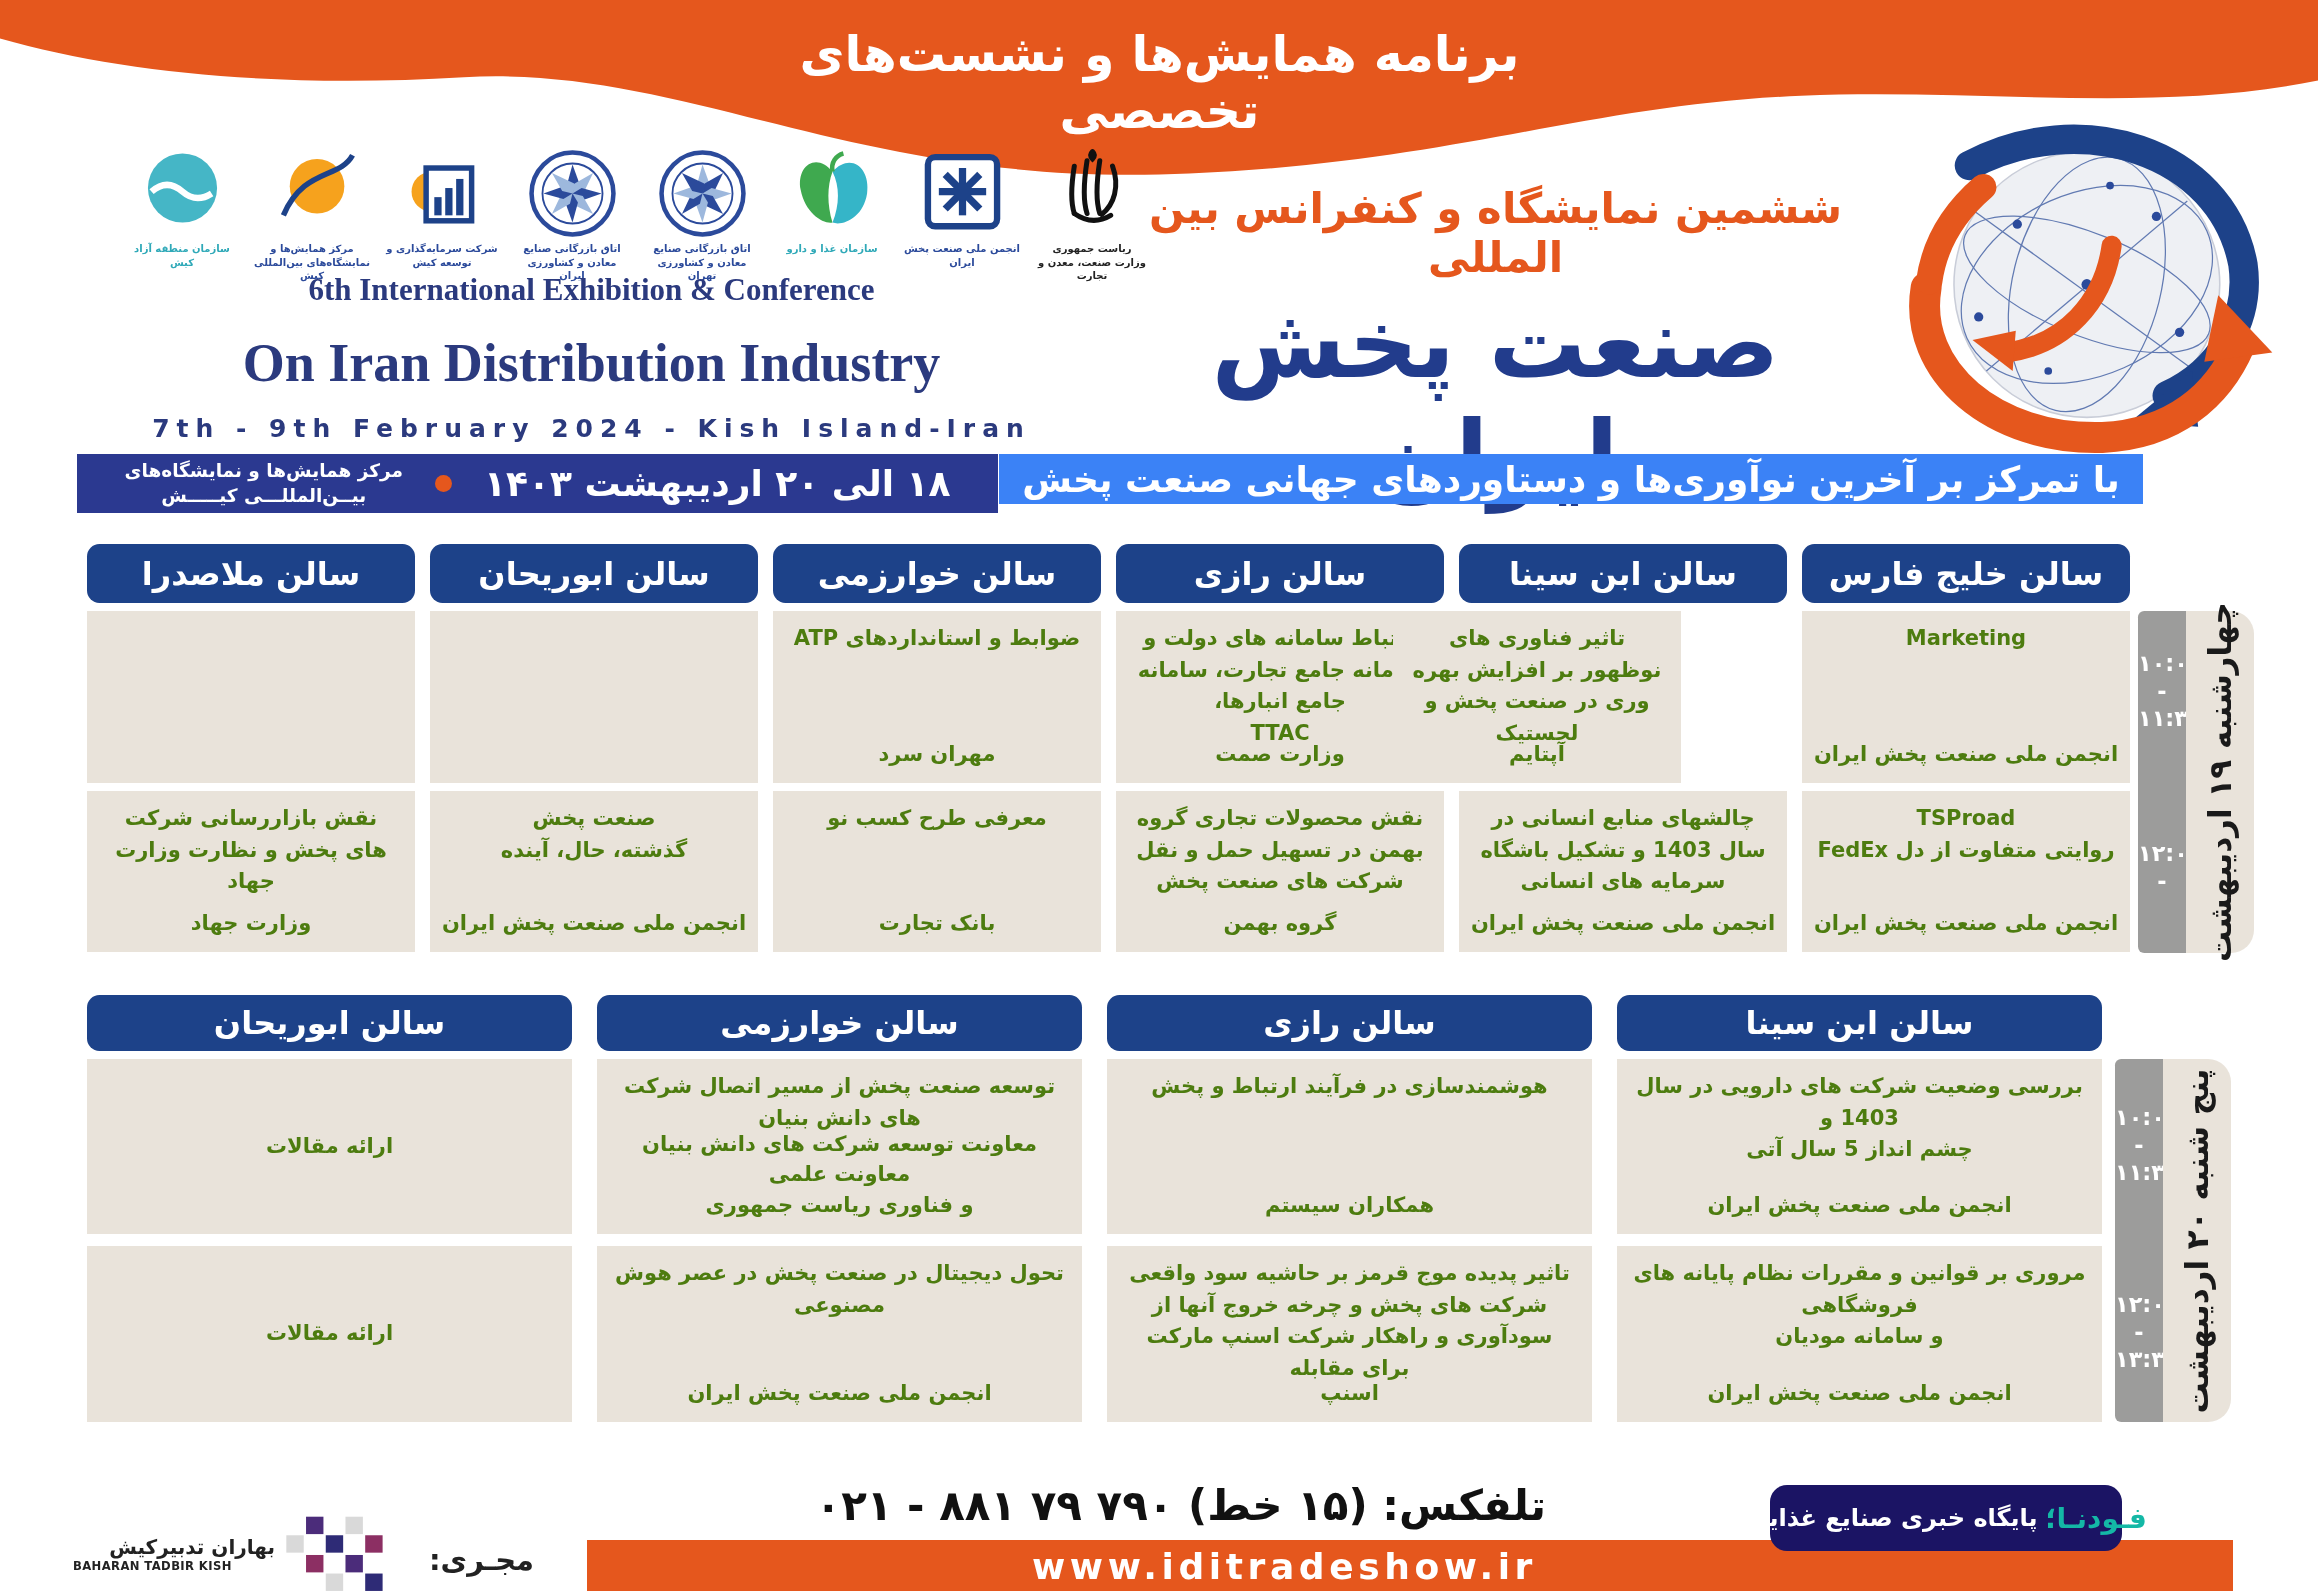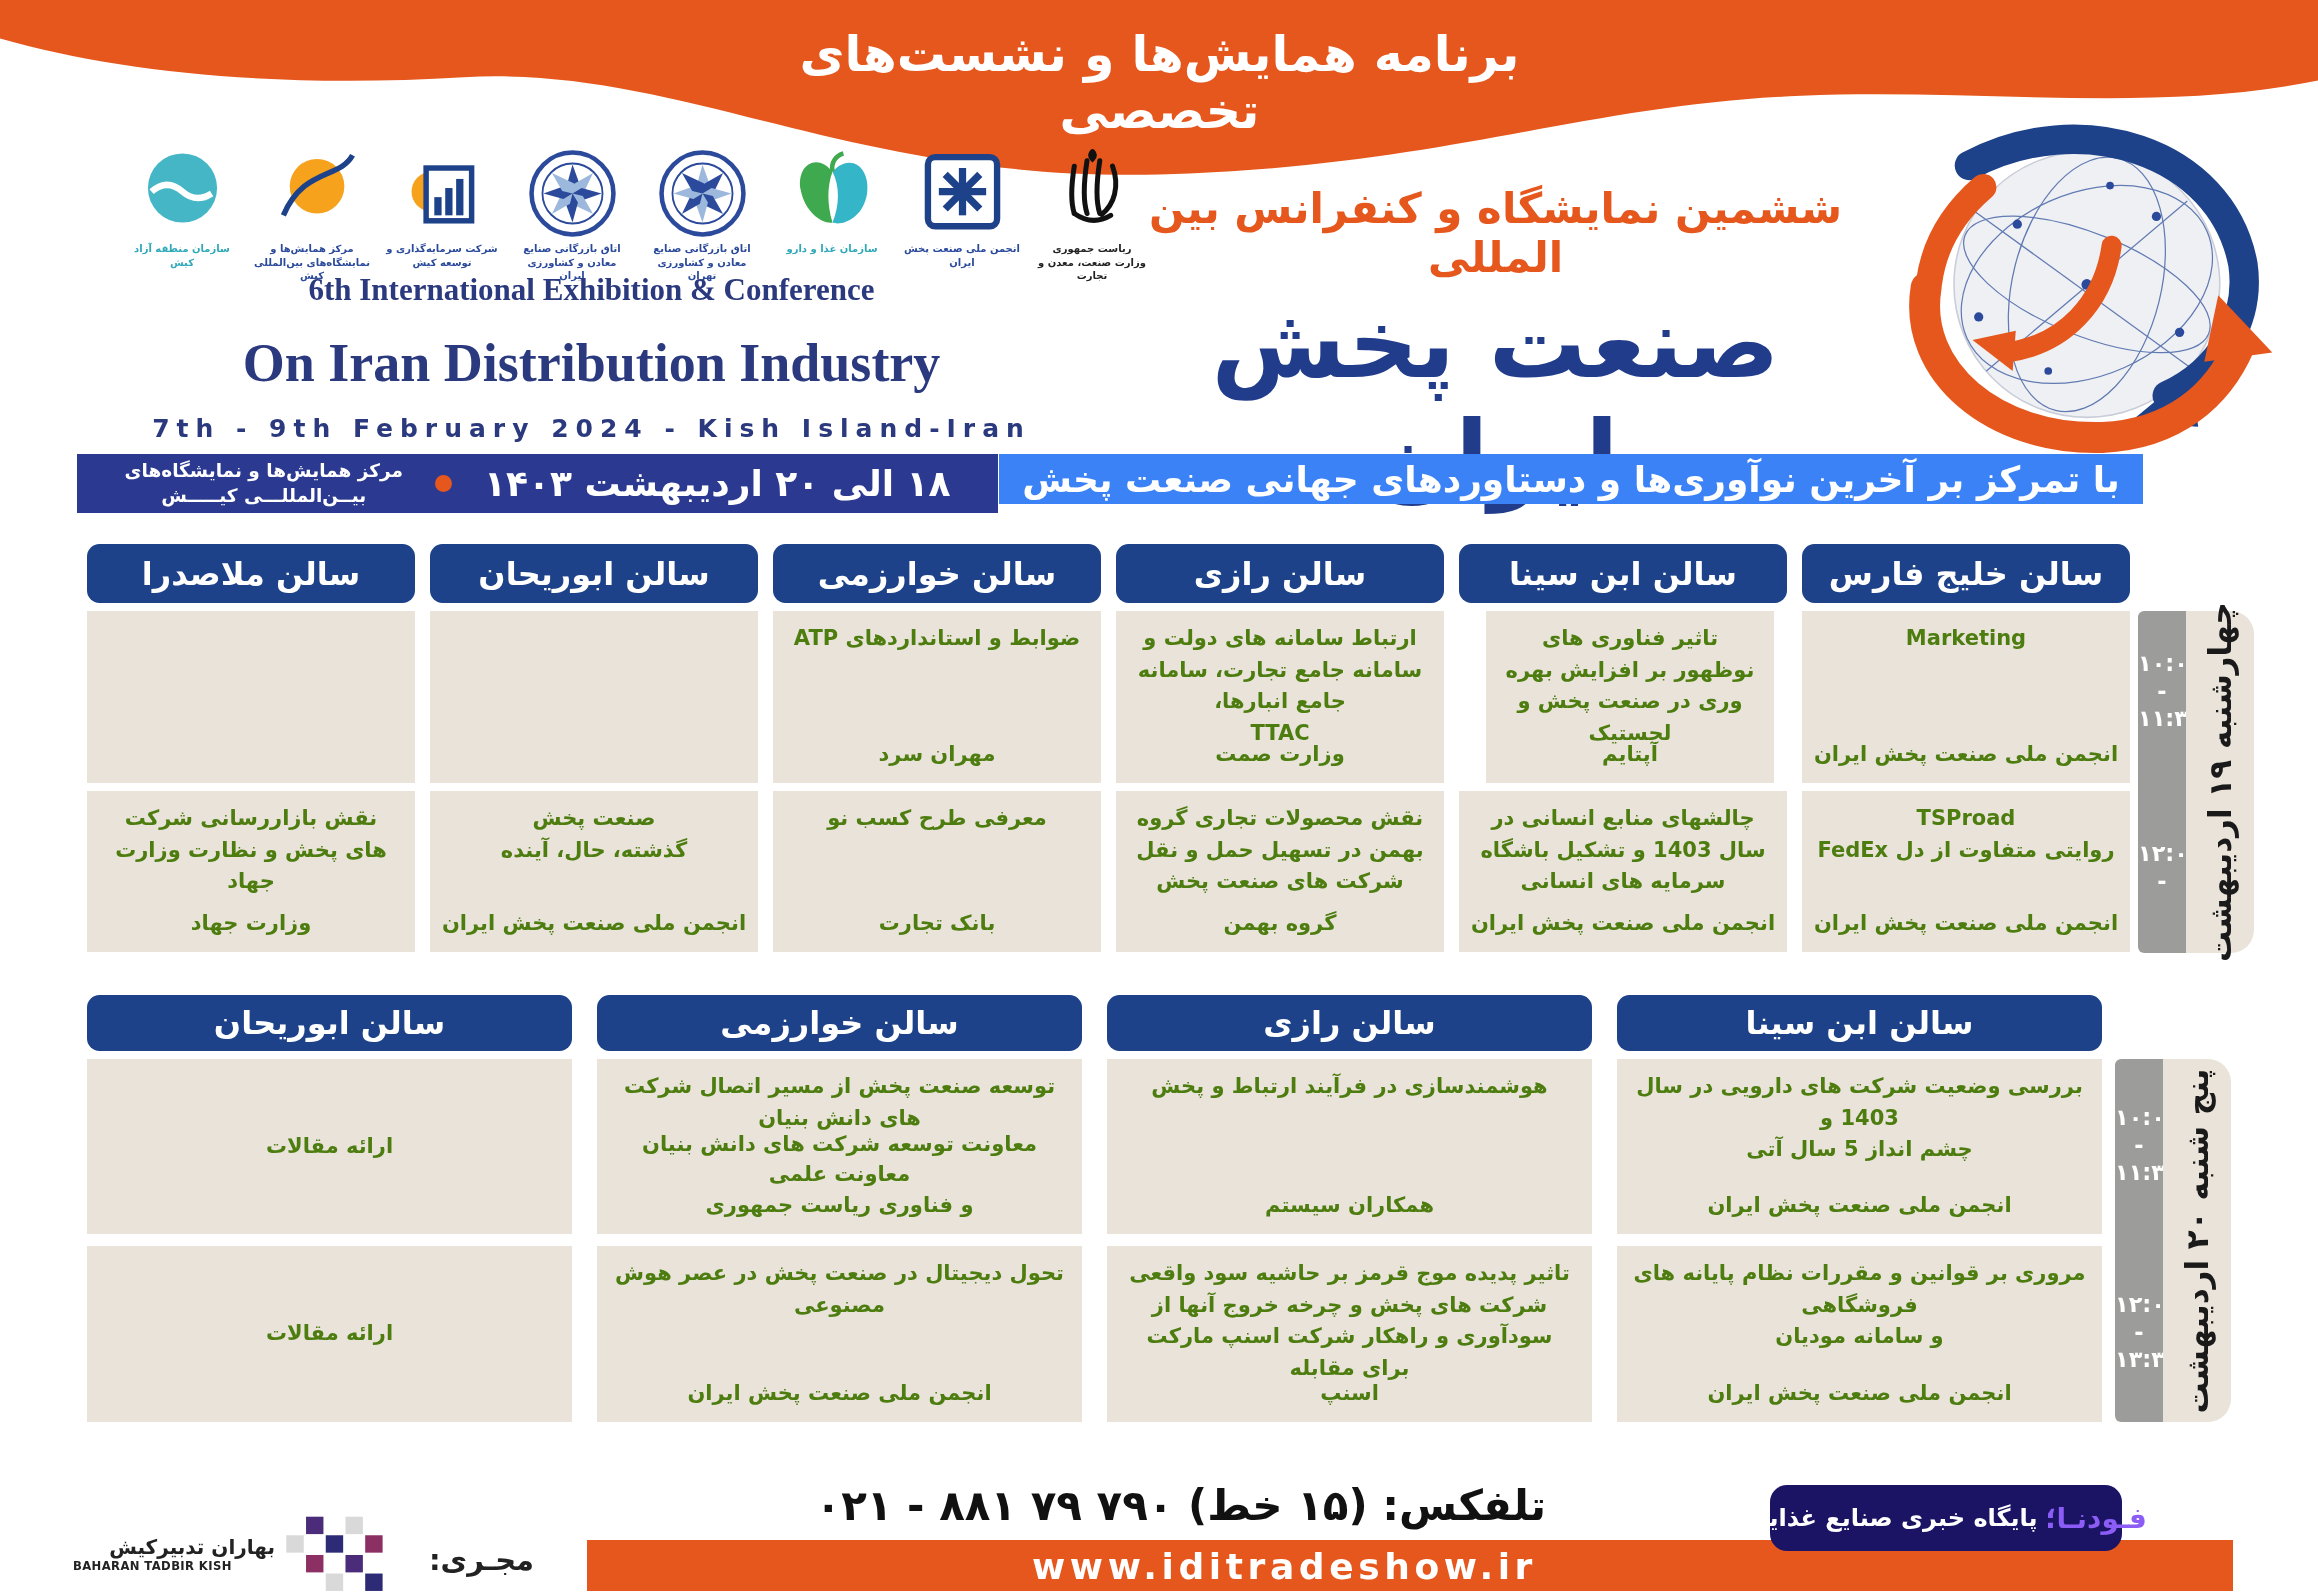--- a/index.html
+++ b/index.html
@@ -54,21 +54,21 @@
   .org-fa{font-size:20px;font-weight:700;color:#222;}
   .org-en{font-size:11.6px;font-weight:700;color:#222;letter-spacing:0.4px;direction:ltr;text-align:left;}
   .organizer-label{position:absolute;left:429px;top:1543px;font-size:29px;font-weight:700;color:#222;direction:rtl;}
   .www-bar{position:absolute;left:587px;top:1540px;width:1646px;height:51px;background:#e5571d;}
   .website{position:absolute;left:1032px;top:1546px;font-size:36px;font-weight:700;color:#fff;
     letter-spacing:4.6px;text-decoration:none;}
   .telefax{position:absolute;left:850px;top:1481px;width:696px;text-align:center;font-size:42px;
     font-weight:700;color:#111;direction:rtl;white-space:nowrap;}
   .foodna{position:absolute;left:1770px;top:1485px;width:352px;height:66px;background:#1b1464;
     border-radius:17px;display:flex;direction:rtl;align-items:center;justify-content:center;gap:7.7px;}
-  .foodna .t1{color:#8b5cf6;font-size:28px;font-weight:700;}
+  .foodna .t1{color:#14b8a6;font-size:28px;font-weight:700;}
   .foodna .t2{color:#fff;font-size:24px;font-weight:700;white-space:nowrap;}
 </style>
 </head>
 <body>
 
 <div id="poster">
 
   <svg class="abs" style="left:0;top:0" width="2319" height="193" viewBox="0 0 3000 250" preserveAspectRatio="none">
     <path d="M0 0 H3000 V104 C2790 148 2560 114 2330 124 C2040 136 1870 216 1500 226 C1100 236 880 84 600 100 C370 114 160 96 0 50 Z" fill="#e5571d"></path>
   </svg>
@@ -236,21 +236,21 @@
   </div>
   <div class="cell" style="left:773px;top:611px;width:328px;height:172px">
     <div class="ctitle">ضوابط و استانداردهای ATP</div>
     <div class="speaker">مهران سرد</div>
   </div>
   <div class="cell" style="left:1116px;top:611px;width:328px;height:172px">
     <div class="ctitle">ارتباط سامانه های دولت و سامانه جامع تجارت، سامانه جامع انبارها،
 TTAC</div>
     <div class="speaker">وزارت صمت</div>
   </div>
-  <div class="cell" style="left:1486px;top:611px;width:288px;height:172px">
+  <div class="cell" style="left:1393px;top:611px;width:288px;height:172px">
     <div class="ctitle">تاثیر فناوری های نوظهور بر افزایش بهره وری در صنعت پخش و لجستیک</div>
     <div class="speaker">آپتایم</div>
   </div>
   <div class="cell" style="left:1802px;top:611px;width:328px;height:172px">
     <div class="ctitle">Marketing</div>
     <div class="speaker">انجمن ملی صنعت پخش ایران</div>
   </div>
 
   <div class="cell" style="left:87px;top:791px;width:328px;height:161px">
     <div class="ctitle">نقش بازاررسانی شرکت های پخش و نظارت وزارت جهاد</div>

